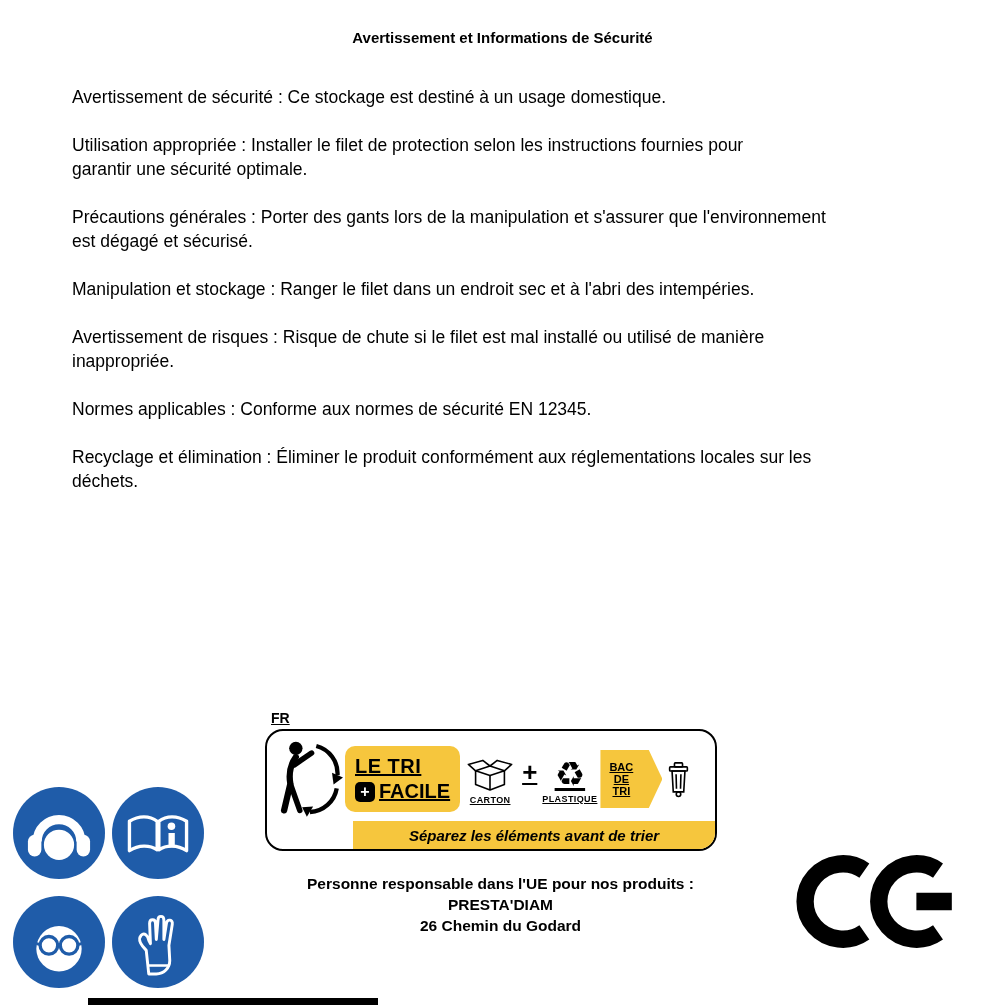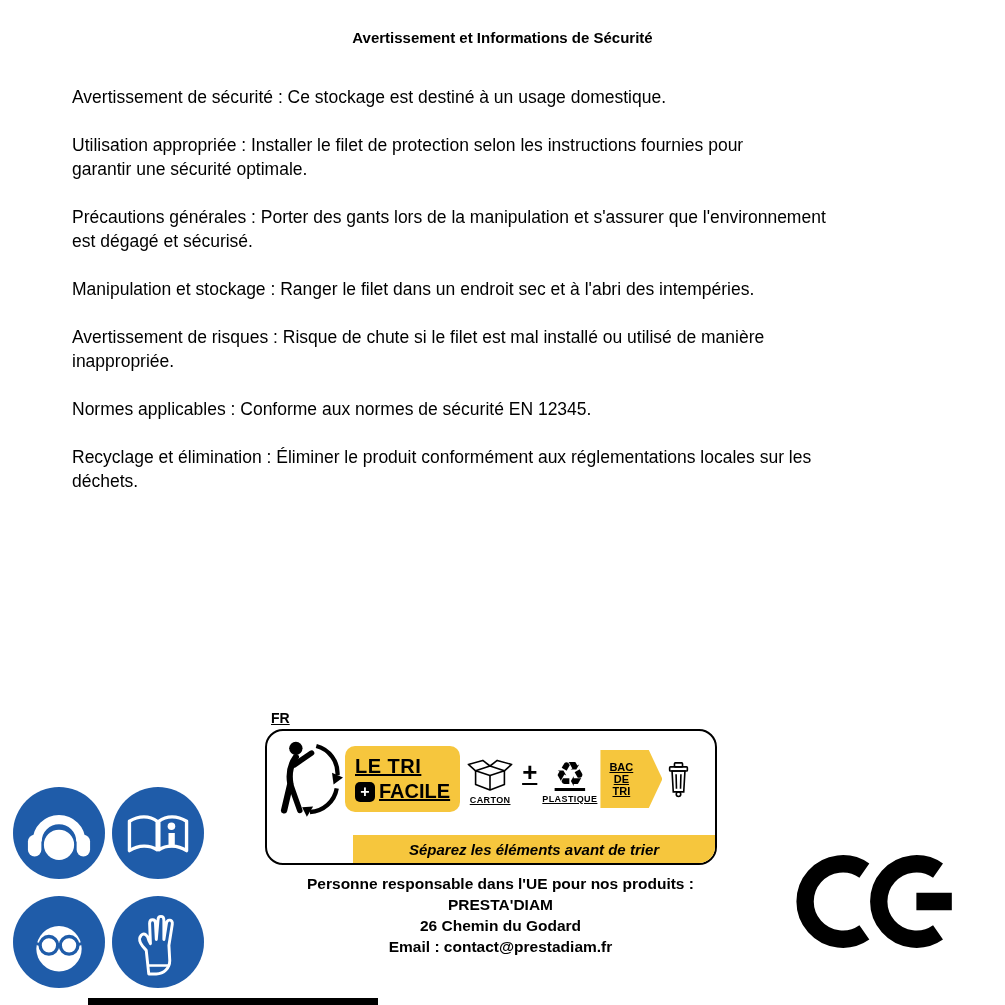--- a/index.html
+++ b/index.html
@@ -26,21 +26,21 @@
     width:92px; height:92px; border-radius:50%;
     background:var(--safety-blue,#1f5ca9); color:var(--safety-blue,#1f5ca9);
     display:flex; align-items:center; justify-content:center;
   }
   .icon-circle svg { width:84px; height:84px; }
 
   
   .triman-wrap { position:absolute; left:265px; top:710px; width:452px;text-decoration:underline; }
   .fr { font-weight:bold; font-size:14px; margin:0 0 3px 6px; }
   .triman-box {
-    position:relative; height:136px; background:#fff;
+    position:relative; height:122px; background:#fff;
     border:2px solid #000; border-radius:18px; overflow:hidden;
   }
   .triman-row { display:flex; align-items:center; height:94px; padding:2px 8px 0 10px; }
   .triman-logo { width:66px; height:80px; flex:0 0 auto; }
   .pill {
     background:var(--triman-yellow,#f6c63d); border-radius:10px;
     padding:8px 10px; margin-left:2px; flex:0 0 auto;
   }
   .pill-l1 { font-size:20px; font-weight:800; letter-spacing:.5px; line-height:1.25; }
   .pill-l2 { display:flex; align-items:center; gap:4px; font-size:20px; font-weight:800; line-height:1.25; }
@@ -189,21 +189,20 @@
         </svg>
       </div>
       <div class="strip">Séparez les éléments avant de trier</div>
     </div>
   </div>
 
   <div class="address">
     <div class="addr-line">Personne responsable dans l'UE pour nos produits :</div>
     <div class="addr-line">PRESTA'DIAM</div>
     <div class="addr-line">26 Chemin du Godard</div>
-    <div class="addr-line">Email : contact@prestadiam.fr</div>
   </div>
 
   <svg class="ce" viewBox="-1 -1 226 126">
     <g fill="none" stroke="#000" stroke-width="23">
       <path d="M91 21 A50 50 0 1 0 91 103"></path>
       <path d="M188.7 21 A50 50 0 1 0 188.7 103"></path>
       <path d="M160 62 H207"></path>
     </g>
   </svg>
 

